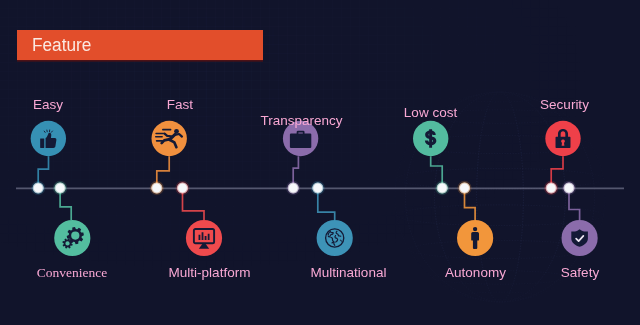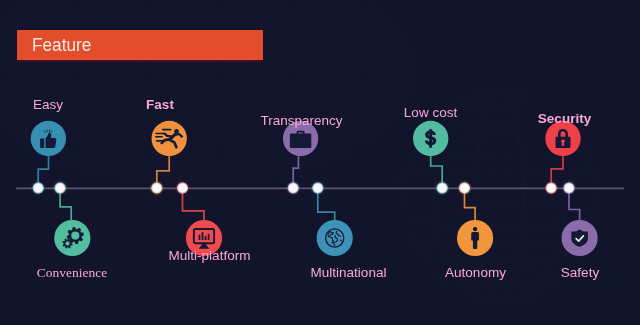--- a/index.html
+++ b/index.html
@@ -243,22 +243,22 @@
       <g>
         <circle cx="569" cy="188" r="7.15" fill="#8b6cab" opacity="0.2"></circle>
         <circle cx="569" cy="188" r="5.7" fill="#8b6cab" opacity="0.52"></circle>
         <circle cx="569" cy="188" r="6" fill="url(#dotglow)"></circle>
         <circle cx="569" cy="188" r="4.15" fill="#f6f8fb"></circle>
       </g>
     </svg>
   <div id="labels">
       <div class="lbl" style="left: 48px; top: 97px;">Easy</div>
       <div class="lbl" style="left: 72px; top: 265px; font-family: Liberation Serif, serif;">Convenience</div>
-      <div class="lbl" style="left: 160px; top: 97px; font-weight: bold;">Fast</div>
-      <div class="lbl" style="left: 204.5px; top: 248px; padding-left: 10px;">Multi-platform</div>
+      <div class="lbl" style="left: 180px; top: 97px;">Fast</div>
+      <div class="lbl" style="left: 204.5px; top: 265px; padding-left: 10px;">Multi-platform</div>
       <div class="lbl" style="left: 301.5px; top: 113px;">Transparency</div>
       <div class="lbl" style="left: 336.5px; top: 265px; margin-left: 12px;">Multinational</div>
       <div class="lbl" style="left: 430.5px; top: 97px; margin-top: 8px;">Low cost</div>
       <div class="lbl" style="left: 475.5px; top: 265px;">Autonomy</div>
-      <div class="lbl" style="left: 564.5px; top: 111px; font-weight: bold;">Security</div>
+      <div class="lbl" style="left: 564.5px; top: 97px;">Security</div>
       <div class="lbl" style="left: 580px; top: 265px;">Safety</div>
     </div>
 </div>
 
 </body></html>

